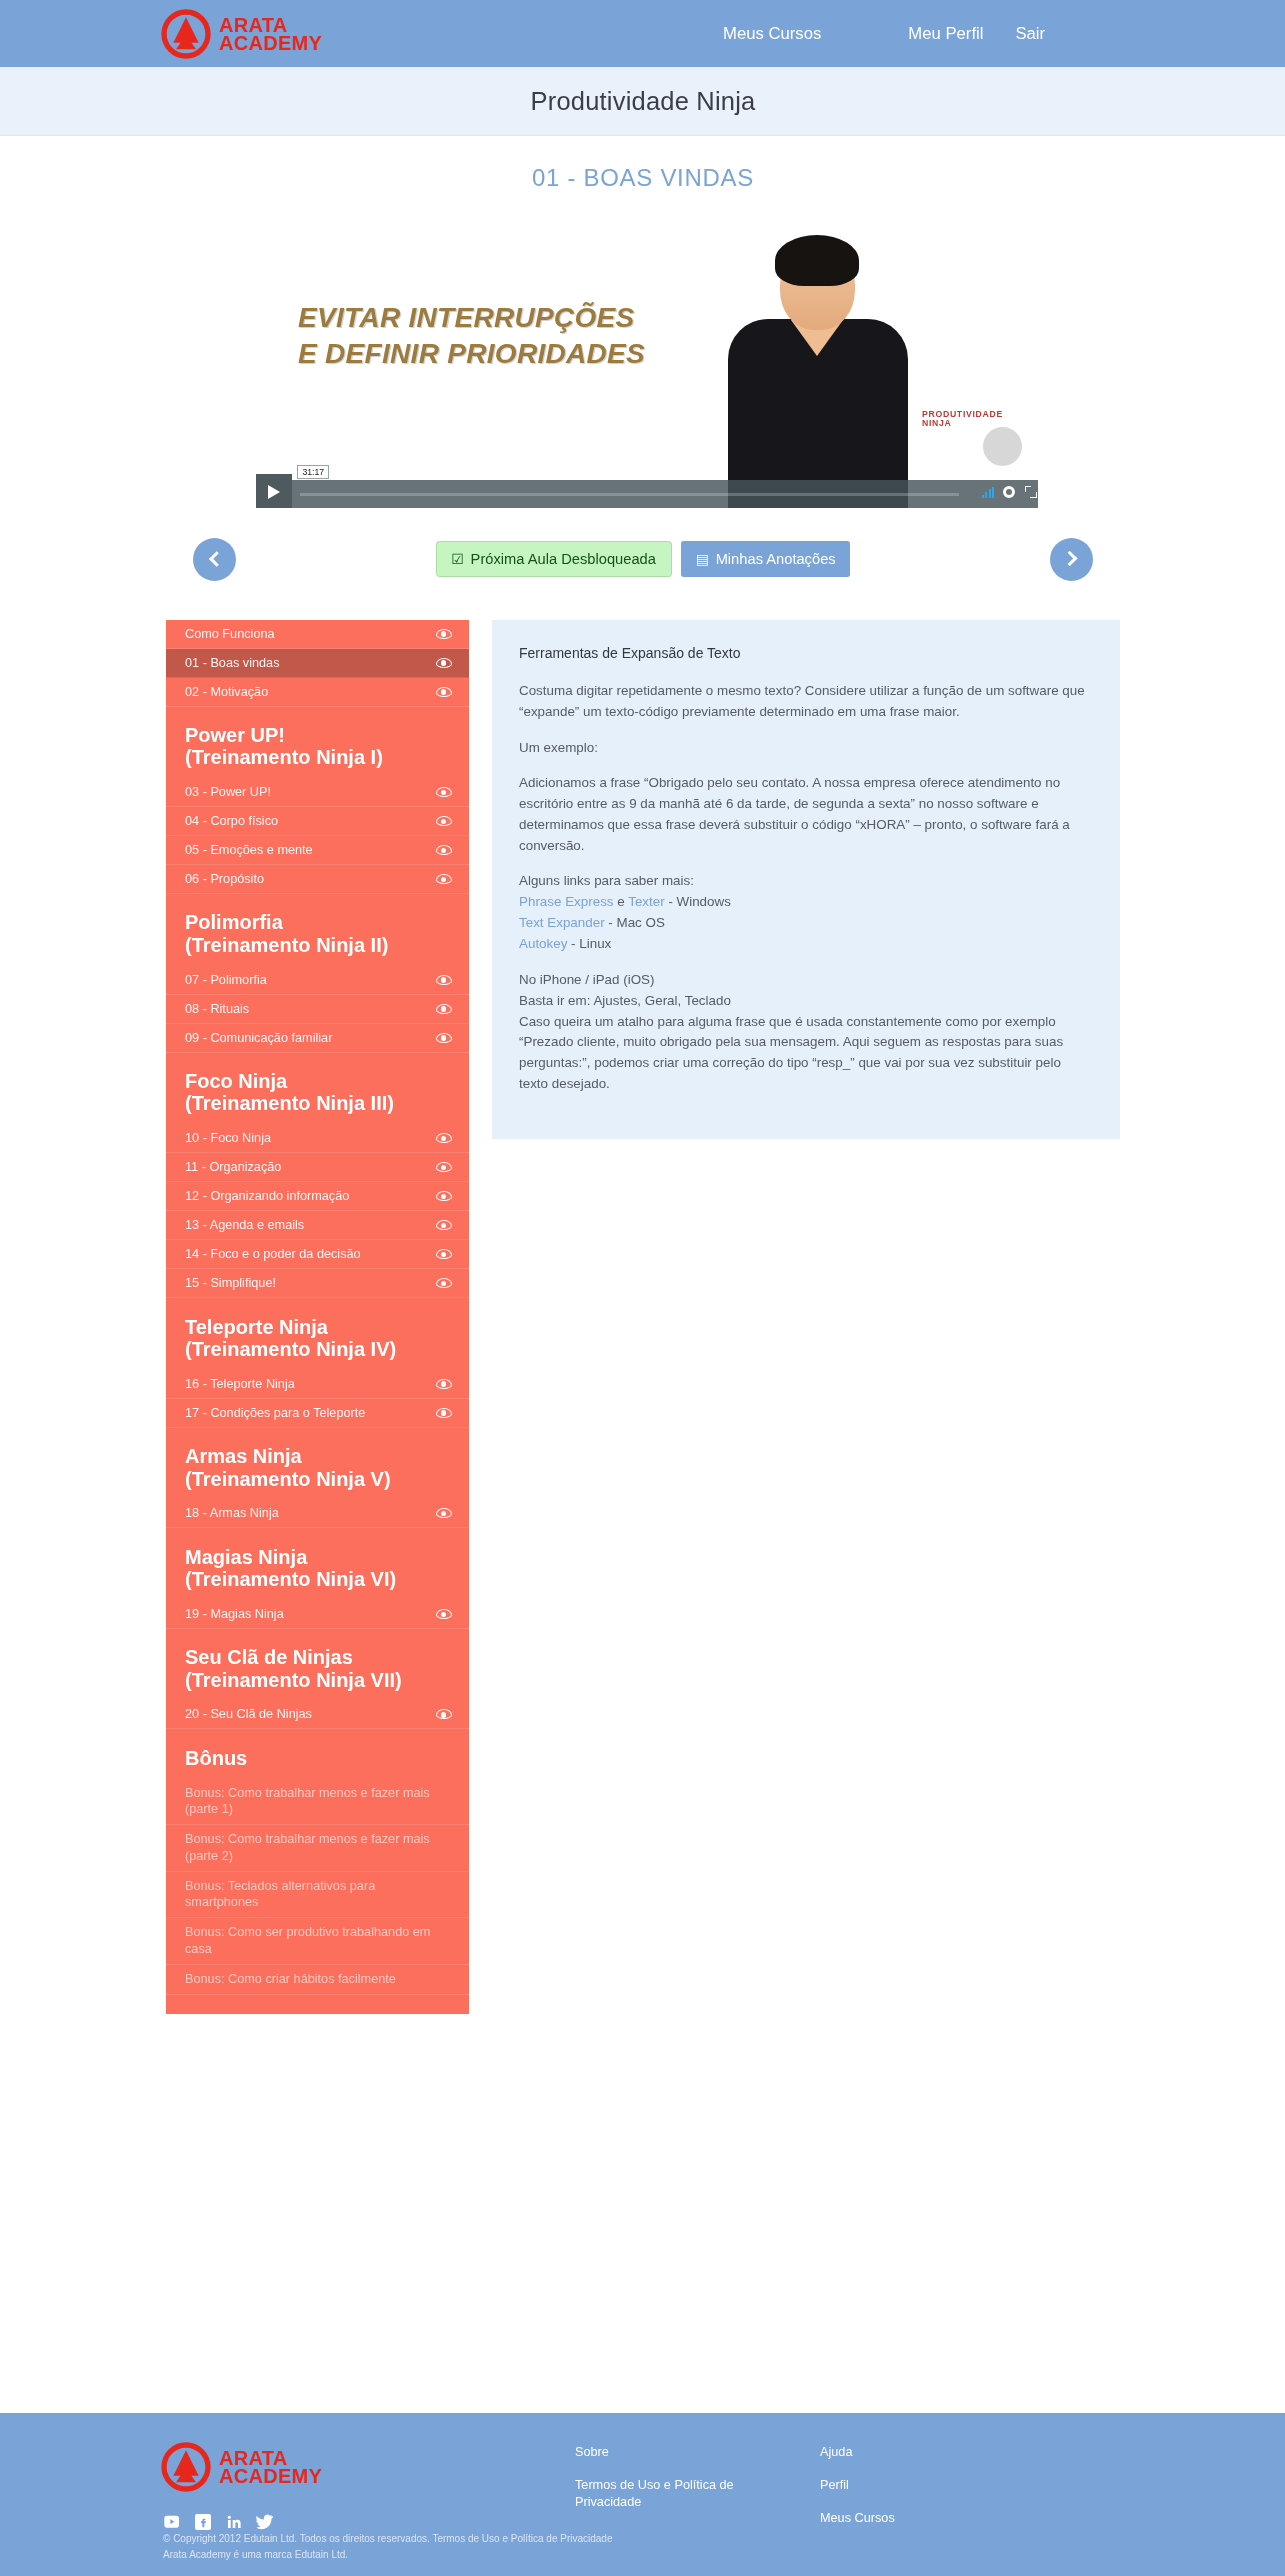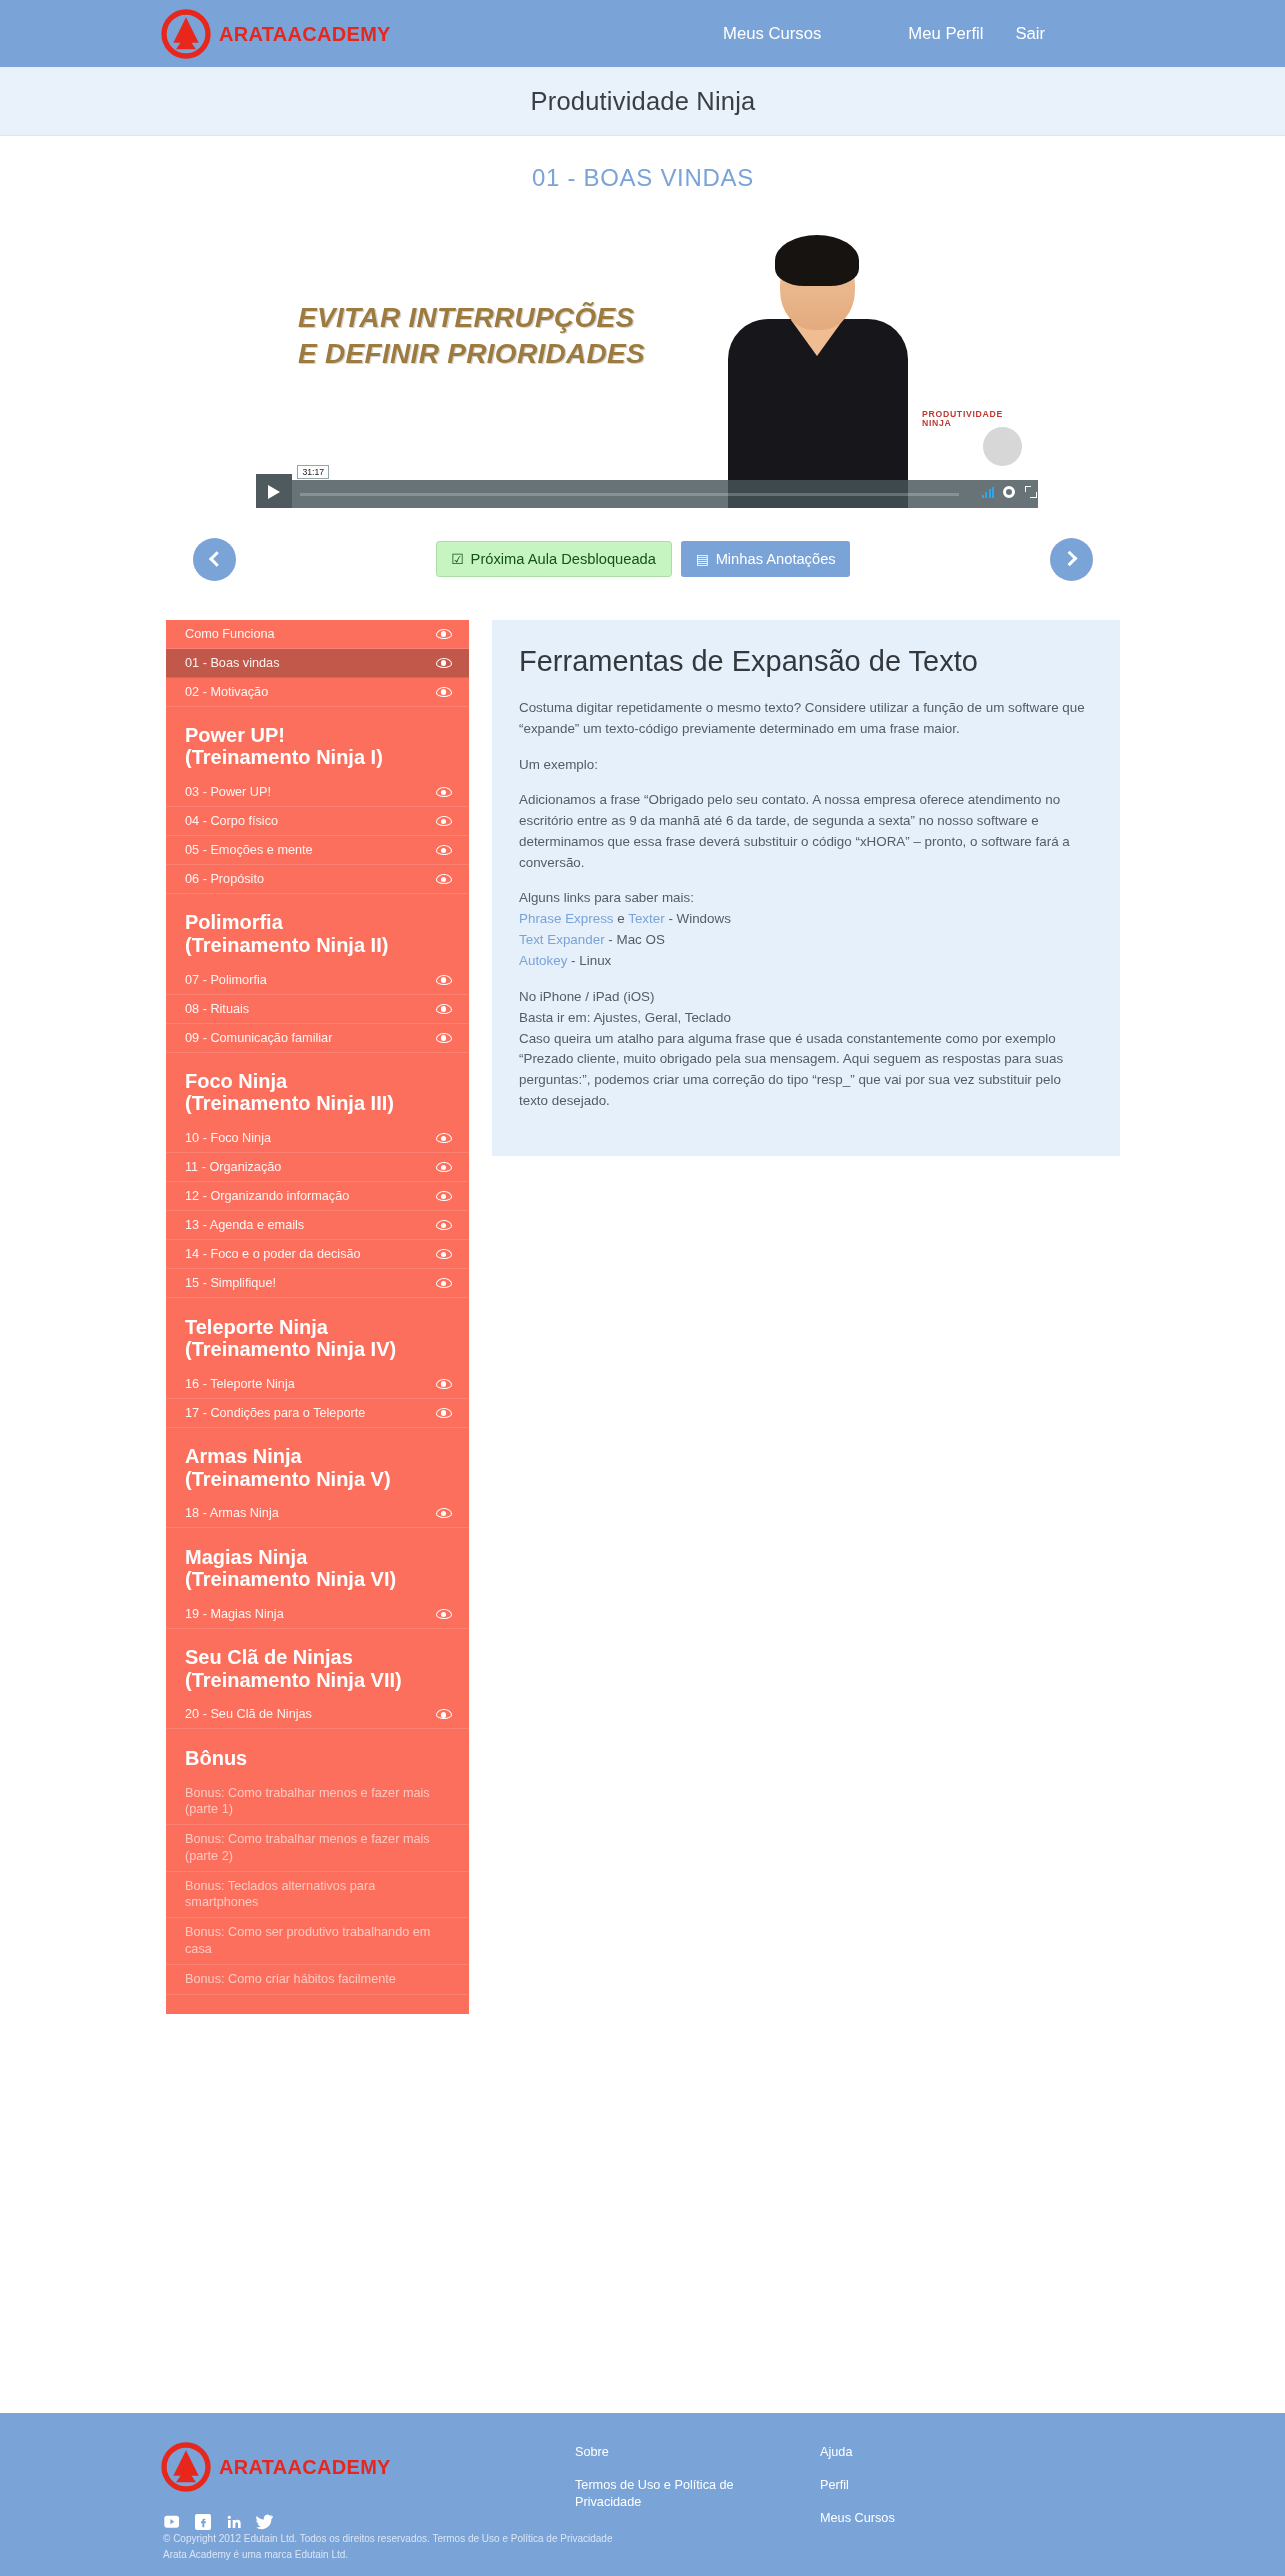--- a/index.html
+++ b/index.html
@@ -3,21 +3,21 @@
 <meta charset="utf-8">
 <style>
   * { margin:0; padding:0; box-sizing:border-box; }
   html,body { width:1286px; background:#ffffff; font-family:"Liberation Sans", sans-serif; }
   body { width:1286px; height:2576px; position:relative; overflow:hidden; }
 
   
   .topbar { height:67px; background:#7aa3d8; display:flex; align-items:center; position:relative; }
   .logo-wrap { position:absolute; left:161px; top:8px; display:flex; align-items:center; gap:8px; }
   .logo-mark { width:50px; height:52px; position:relative; }
-  .logo-text { display:flex; line-height:0.92; }
+  .logo-text { display:flex; flex-direction:column; line-height:0.92; }
   .logo-text span { color:#e8271c; font-weight:bold; font-size:20px; letter-spacing:0.3px;
                     font-family:"Liberation Sans", sans-serif; }
   .topnav { position:absolute; left:723px; top:0; height:67px; display:flex; align-items:center; gap:0; }
   .topnav a { color:#ffffff; font-size:16.7px; text-decoration:none; display:block; }
   .nav-s1 { margin-right:87px; }
   .nav-s2 { margin-right:32px; }
 
   .course-bar { height:69px; background:#e9f2fb; display:flex; align-items:center; justify-content:center;
                 border-bottom:0.7px solid #dde7f2; }
   .course-bar h1 { font-size:25.5px; font-weight:400; color:#3b3f45; letter-spacing:0.2px; }
@@ -95,21 +95,21 @@
   .lesson.active { background:#c2584a; }
   .lesson.bonus { height:auto; padding-top:6px; padding-bottom:6px; color:rgba(255,255,255,0.62);
                   line-height:1.32; display:block; }
   .eye { width:16px; height:10px; position:relative; flex:0 0 auto; }
   .eye::before { content:""; position:absolute; inset:0; border:1.3px solid #fff;
                  border-radius:50% 50% 50% 50% / 60% 60% 40% 40%; }
   .eye::after { content:""; position:absolute; left:5.4px; top:2.7px; width:5.4px; height:5.4px;
                 border-radius:50%; background:#fff; }
 
   .panel { position:absolute; left:492px; top:0; width:628px; background:#e6f0fa; padding:25.5px 27px 29.5px 27px; }
-  .panel h3 { font-size:29px; font-weight:400; color:#33383e; margin-bottom:20px; }
+  .panel h3 { font-size:14px; font-weight:400; color:#33383e; margin-bottom:20px; }
   .panel p { font-size:13.4px; line-height:1.56; color:#555c66; margin-bottom:14.7px; }
   .panel a { color:#7aa3d8; text-decoration:none; }
   .panel .links { margin-bottom:14.7px; }
   .panel .links div { font-size:13.4px; line-height:1.56; color:#555c66; }
 
   
   .footer { position:absolute; left:0; top:2413px; width:1286px; height:163px; background:#7aa3d8; }
   .f-logo { position:absolute; left:161px; top:28px; display:flex; align-items:center; gap:8px; }
   .f-social { position:absolute; left:163px; top:100px; display:flex; gap:14.7px; align-items:center; }
   .f-social div { color:#ffffff; font-size:16.7px; line-height:1; cursor:pointer; }

